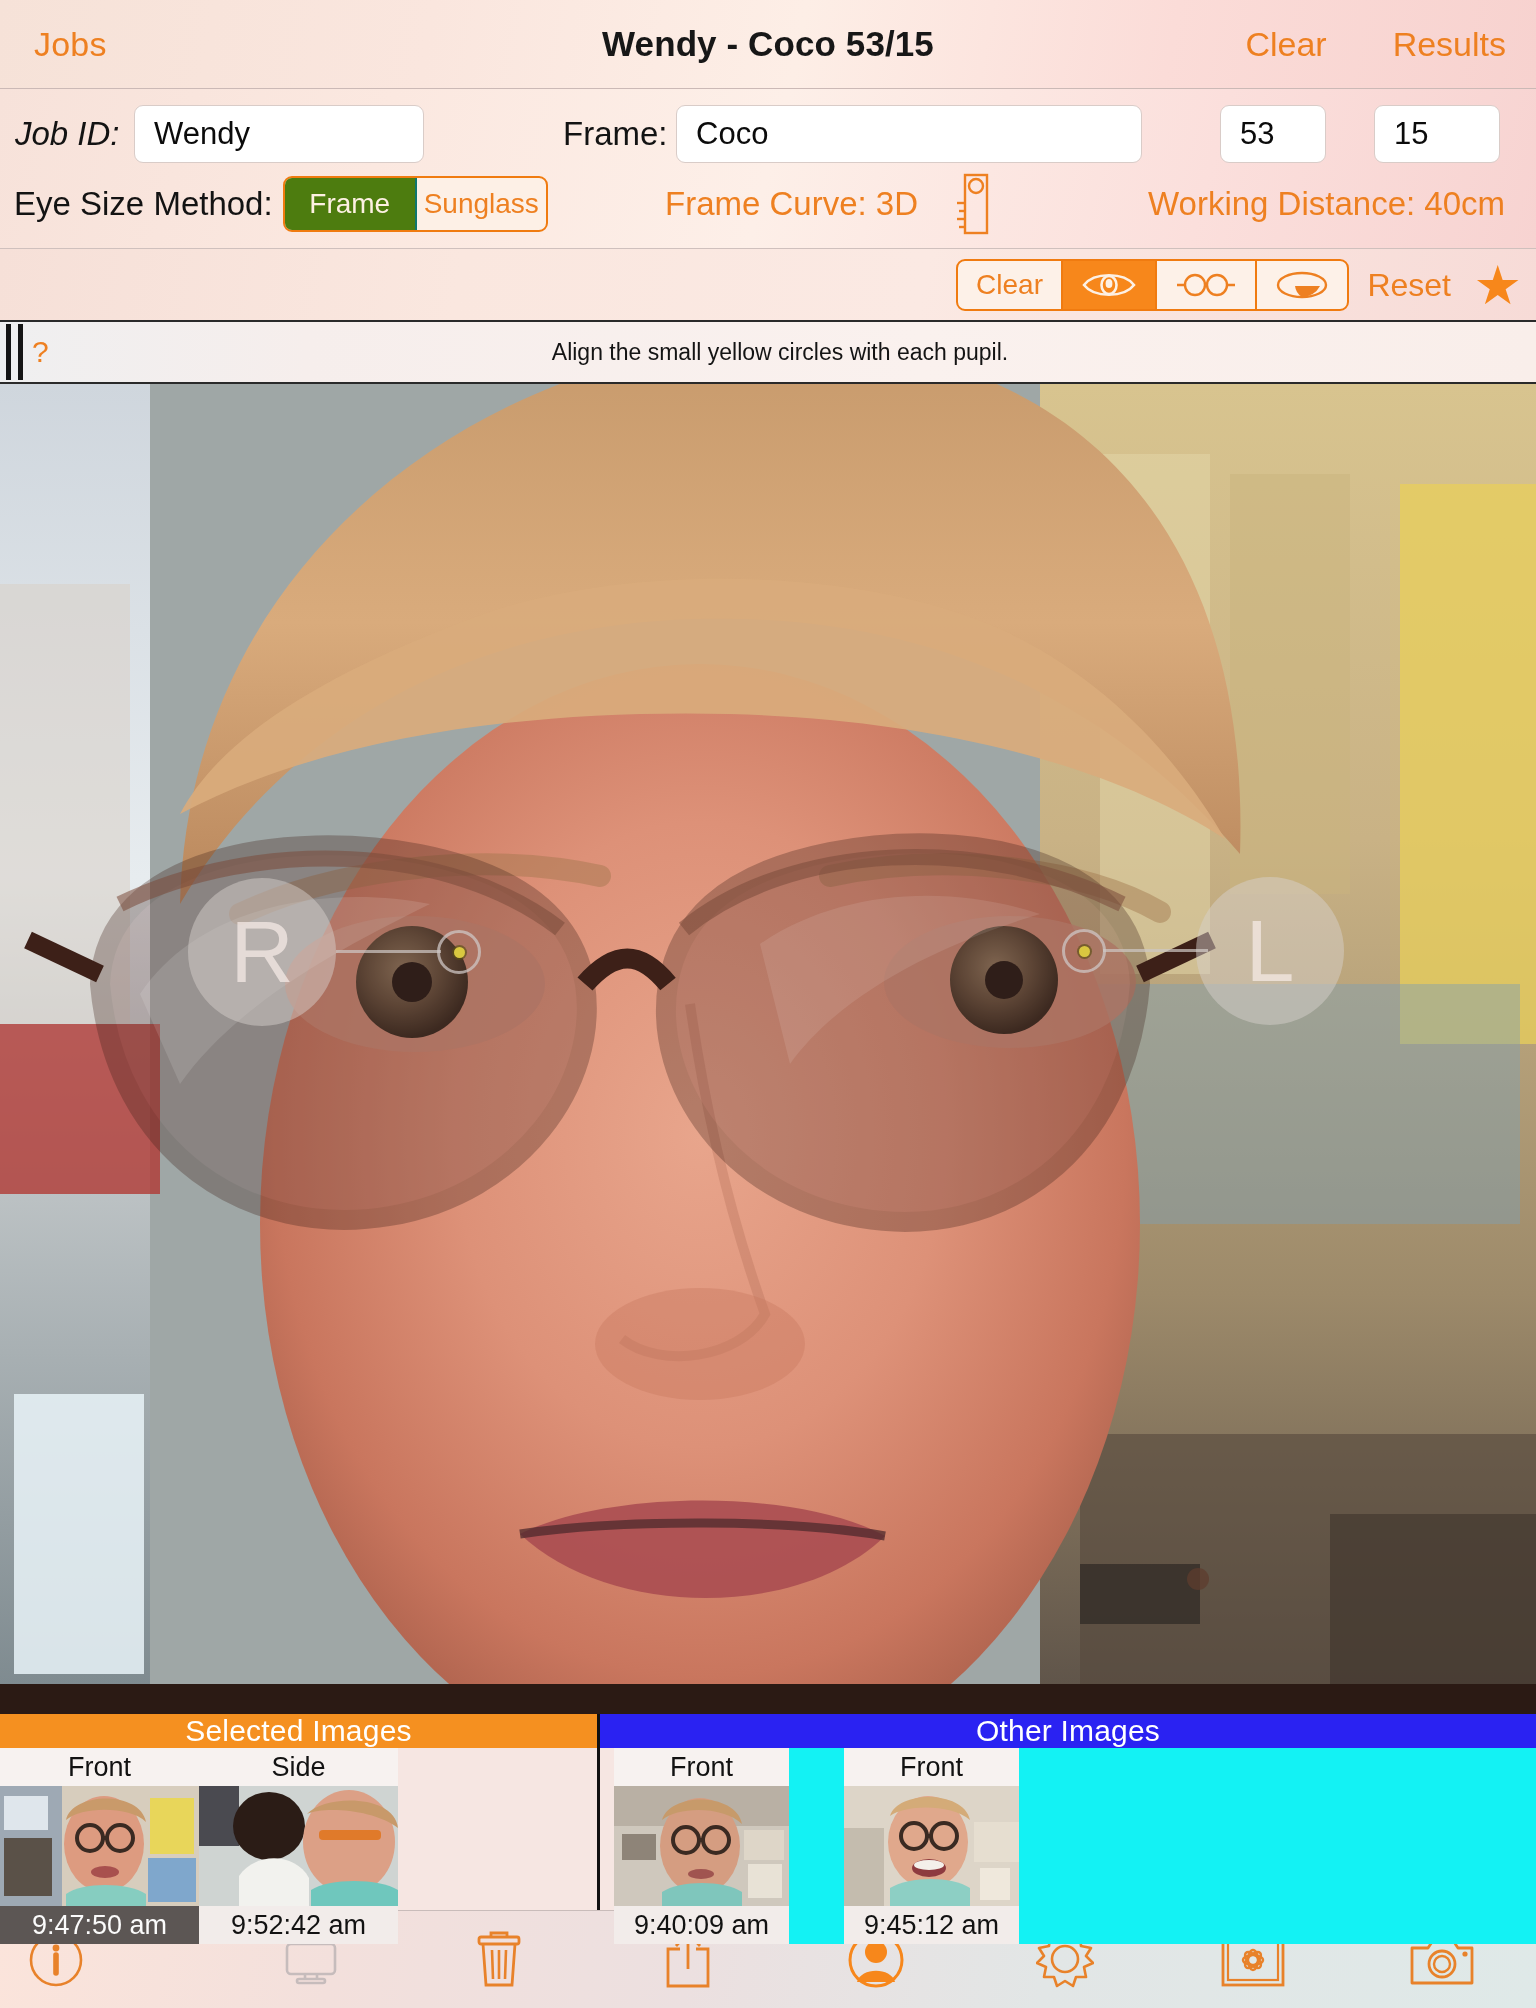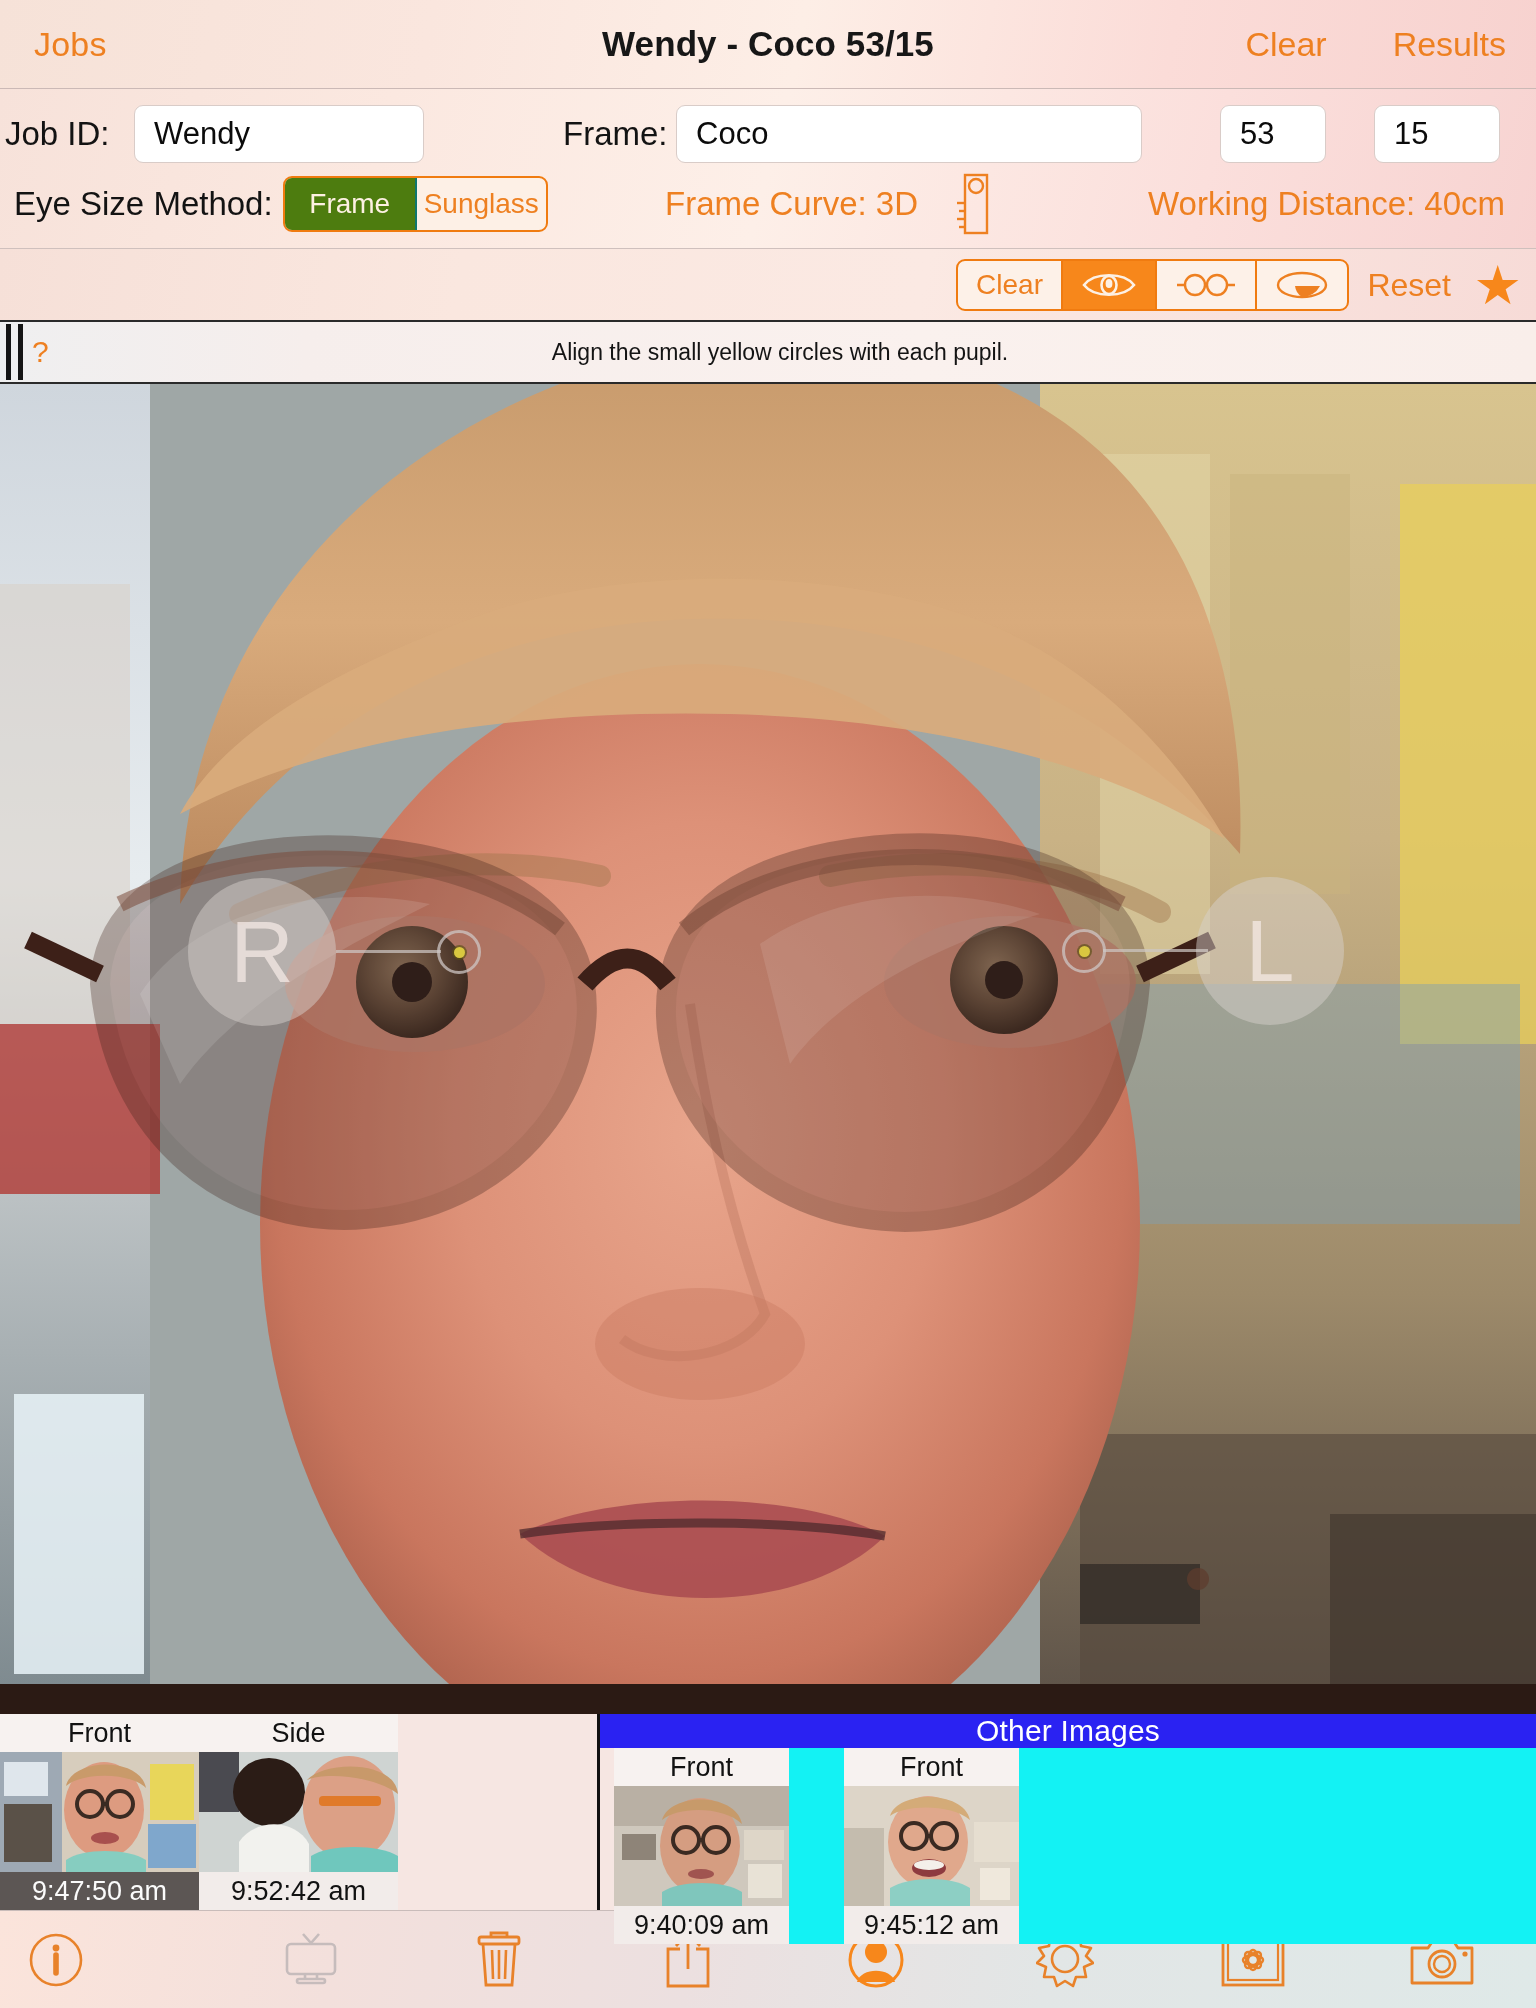--- a/index.html
+++ b/index.html
@@ -182,21 +182,21 @@
     <div class="nav-title">Wendy - Coco 53/15</div>
     <div class="nav-right">
       <span>Clear</span>
       <span>Results</span>
     </div>
   </div>
 
   <div class="jobpanel">
 
     <div class="row1">
-      <div class="lbl" style="left:5px;">Job ID:</div>
+      <div class="lbl" style="left:15px;font-style:italic;">Job ID:</div>
       <div class="tf" style="left:134px; width:290px;">Wendy</div>
 
       <div class="lbl" style="left:563px;">Frame:</div>
       <div class="tf" style="left:676px; width:466px;">Coco</div>
 
       <div class="tf" style="left:1220px; width:106px;">53</div>
       <div class="tf" style="left:1374px; width:126px;">15</div>
     </div>
 
     <div class="row2">
@@ -364,20 +364,21 @@
         <div class="pupil-dot"></div>
       </div>
       <div class="connector" style="left:1103px; top:565px; width:105px;"></div>
       <div class="disc" style="left:1196px; top:493px;">L</div>
     </div>
   </div>
 
   <div class="thumbsection">
 
     <div class="thumbgroup" style="width:597px;">
+      <div class="group-hdr sel">Selected Images</div>
       <div class="thumbrow">
 
         <div class="thumb active" style="width:199px;">
           <div class="cap">Front</div>
           <div class="img">
             <svg width="100%" height="100%" viewBox="0 0 199 120" preserveAspectRatio="none">
               <rect width="199" height="120" fill="#d7cdbd"></rect>
               <rect x="0" y="0" width="62" height="120" fill="#9ea9b4"></rect>
               <rect x="4" y="10" width="44" height="34" fill="#dfe6ec"></rect>
               <rect x="4" y="52" width="48" height="58" fill="#5a5148"></rect>

